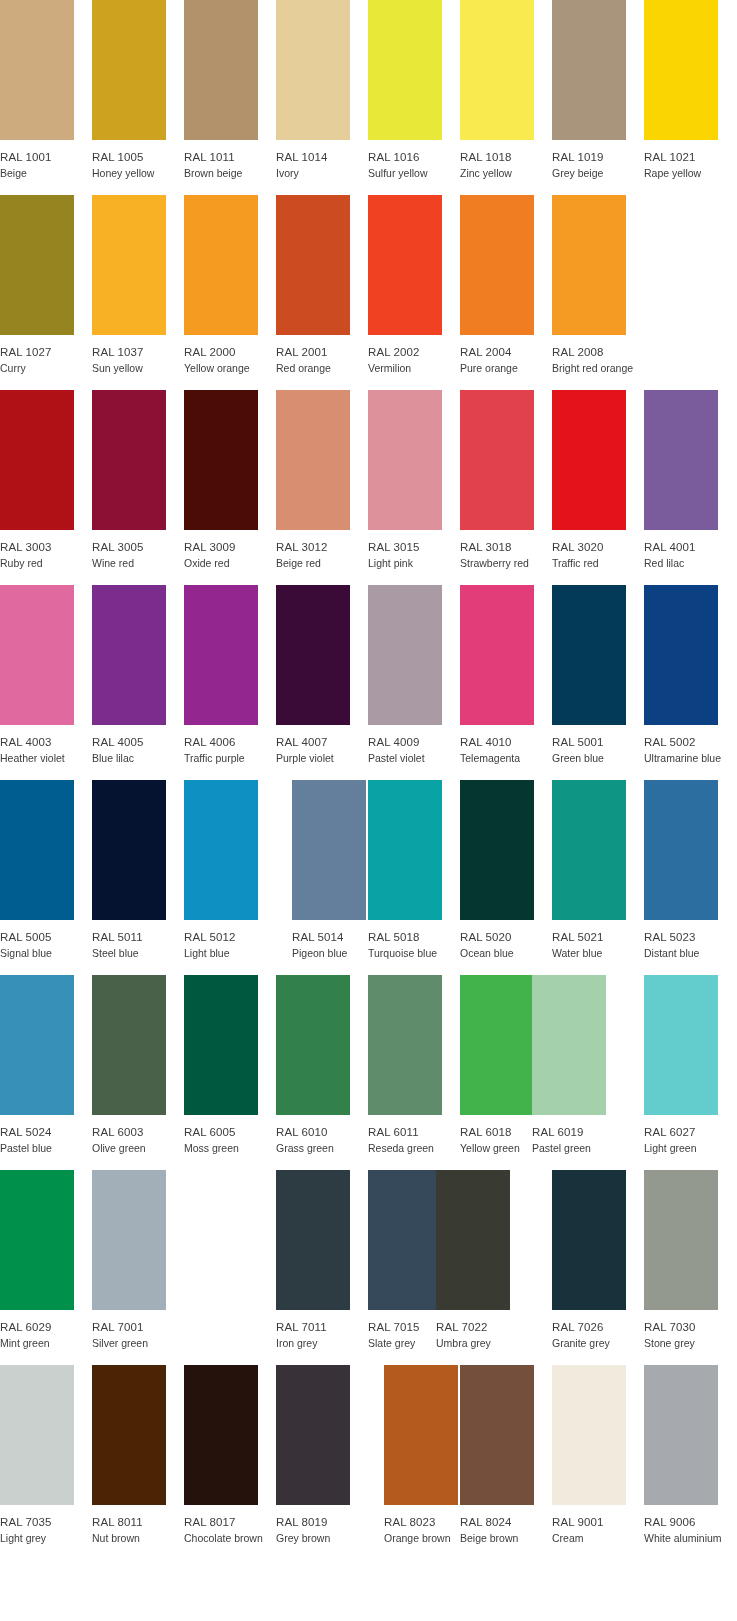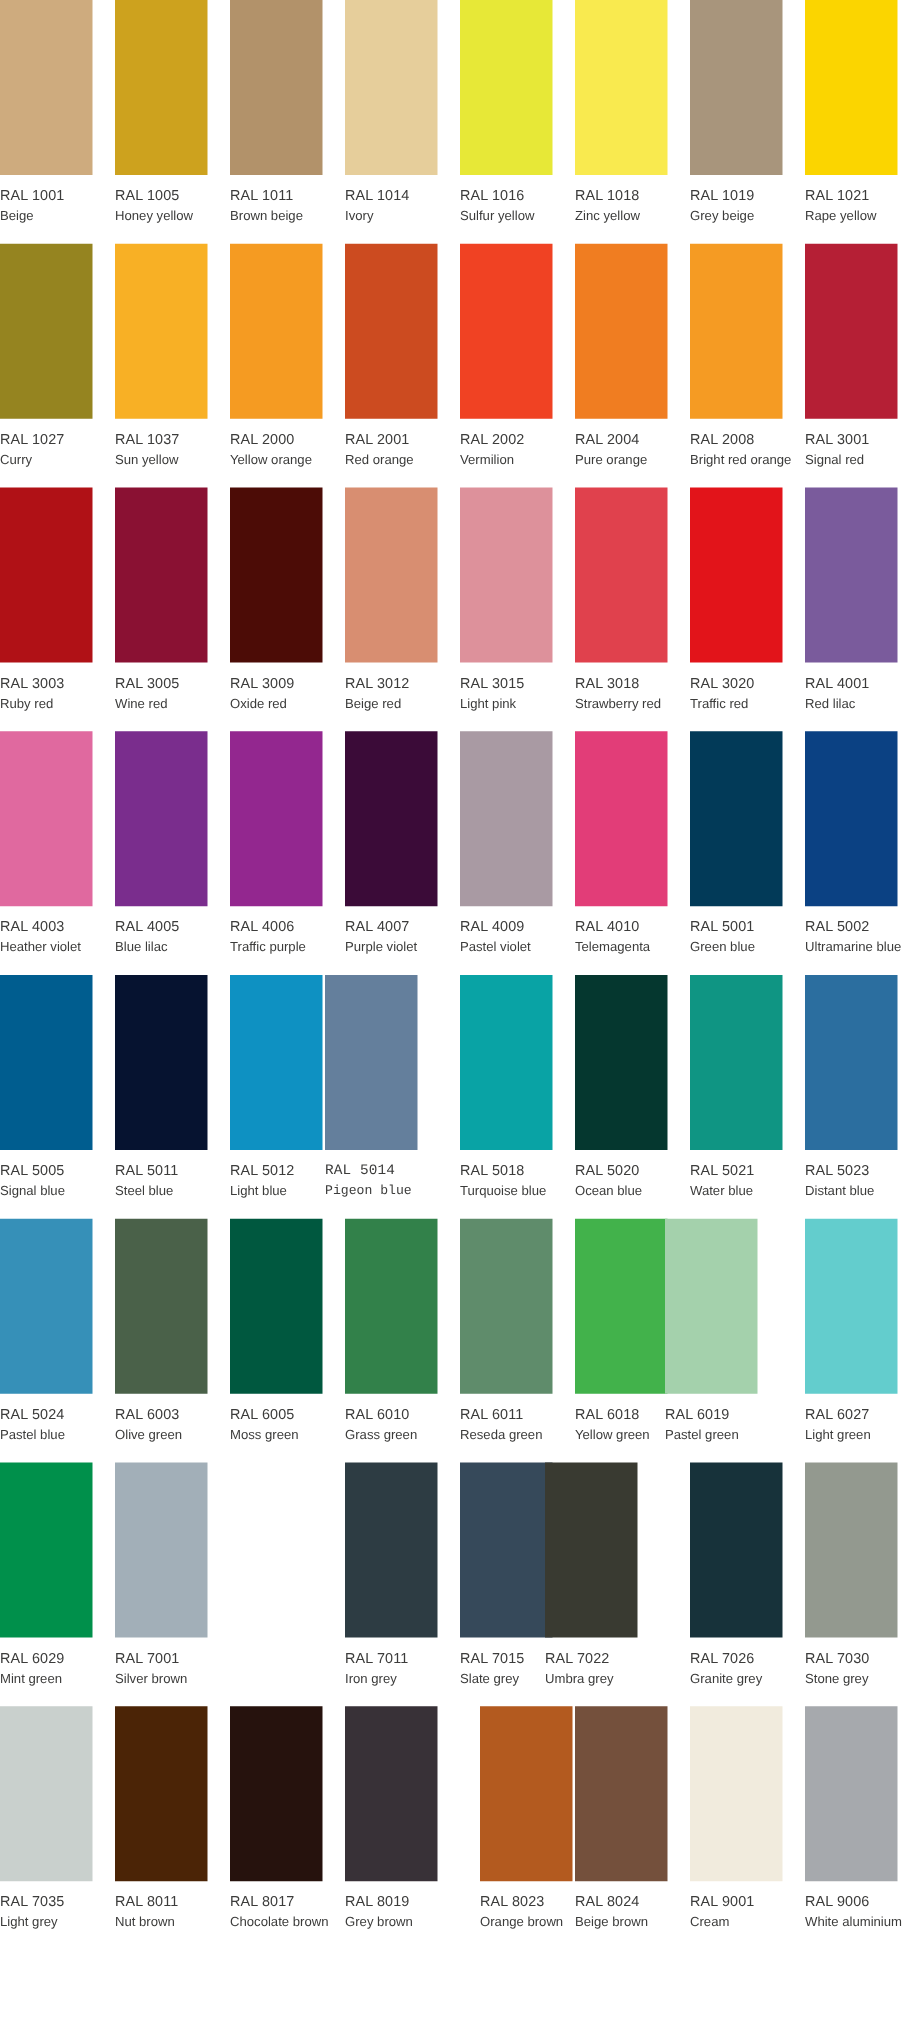--- a/index.html
+++ b/index.html
@@ -161,27 +161,20 @@
           <div class="ral-name">Pure orange</div>
         </div>
       </div>
       <div class="ral-cell" style="left: 552px;">
         <div class="ral-swatch" style="background: rgb(245, 155, 35);"></div>
         <div class="ral-label">
           <div class="ral-code">RAL 2008</div>
           <div class="ral-name">Bright red orange</div>
         </div>
       </div>
-      <div class="ral-cell" style="left: 644px;">
-        <div class="ral-swatch" style="background: rgb(181, 31, 53);"></div>
-        <div class="ral-label">
-          <div class="ral-code">RAL 3001</div>
-          <div class="ral-name">Signal red</div>
-        </div>
-      </div>
     </div>
     <div class="ral-row" style="height: 195px;">
       <div class="ral-cell" style="left: 0px;">
         <div class="ral-swatch" style="background: rgb(176, 17, 22);"></div>
         <div class="ral-label">
           <div class="ral-code">RAL 3003</div>
           <div class="ral-name">Ruby red</div>
         </div>
       </div>
       <div class="ral-cell" style="left: 92px;">
@@ -307,21 +300,21 @@
           <div class="ral-name">Steel blue</div>
         </div>
       </div>
       <div class="ral-cell" style="left: 184px;">
         <div class="ral-swatch" style="background: rgb(14, 145, 194);"></div>
         <div class="ral-label">
           <div class="ral-code">RAL 5012</div>
           <div class="ral-name">Light blue</div>
         </div>
       </div>
-      <div class="ral-cell" style="left: 260px; font-family: Liberation Mono, monospace;">
+      <div class="ral-cell" style="left: 292px;">
         <div class="ral-swatch" style="background: rgb(100, 127, 156);"></div>
         <div class="ral-label">
           <div class="ral-code">RAL 5014</div>
           <div class="ral-name">Pigeon blue</div>
         </div>
       </div>
       <div class="ral-cell" style="left: 368px;">
         <div class="ral-swatch" style="background: rgb(9, 163, 165);"></div>
         <div class="ral-label">
           <div class="ral-code">RAL 5018</div>
@@ -413,21 +406,21 @@
         <div class="ral-swatch" style="background: rgb(0, 144, 75);"></div>
         <div class="ral-label">
           <div class="ral-code">RAL 6029</div>
           <div class="ral-name">Mint green</div>
         </div>
       </div>
       <div class="ral-cell" style="left: 92px;">
         <div class="ral-swatch" style="background: rgb(162, 175, 184);"></div>
         <div class="ral-label">
           <div class="ral-code">RAL 7001</div>
-          <div class="ral-name">Silver brown</div>
+          <div class="ral-name">Silver green</div>
         </div>
       </div>
       <div class="ral-cell" style="left: 276px;">
         <div class="ral-swatch" style="background: rgb(45, 60, 67);"></div>
         <div class="ral-label">
           <div class="ral-code">RAL 7011</div>
           <div class="ral-name">Iron grey</div>
         </div>
       </div>
       <div class="ral-cell" style="left: 368px;">

